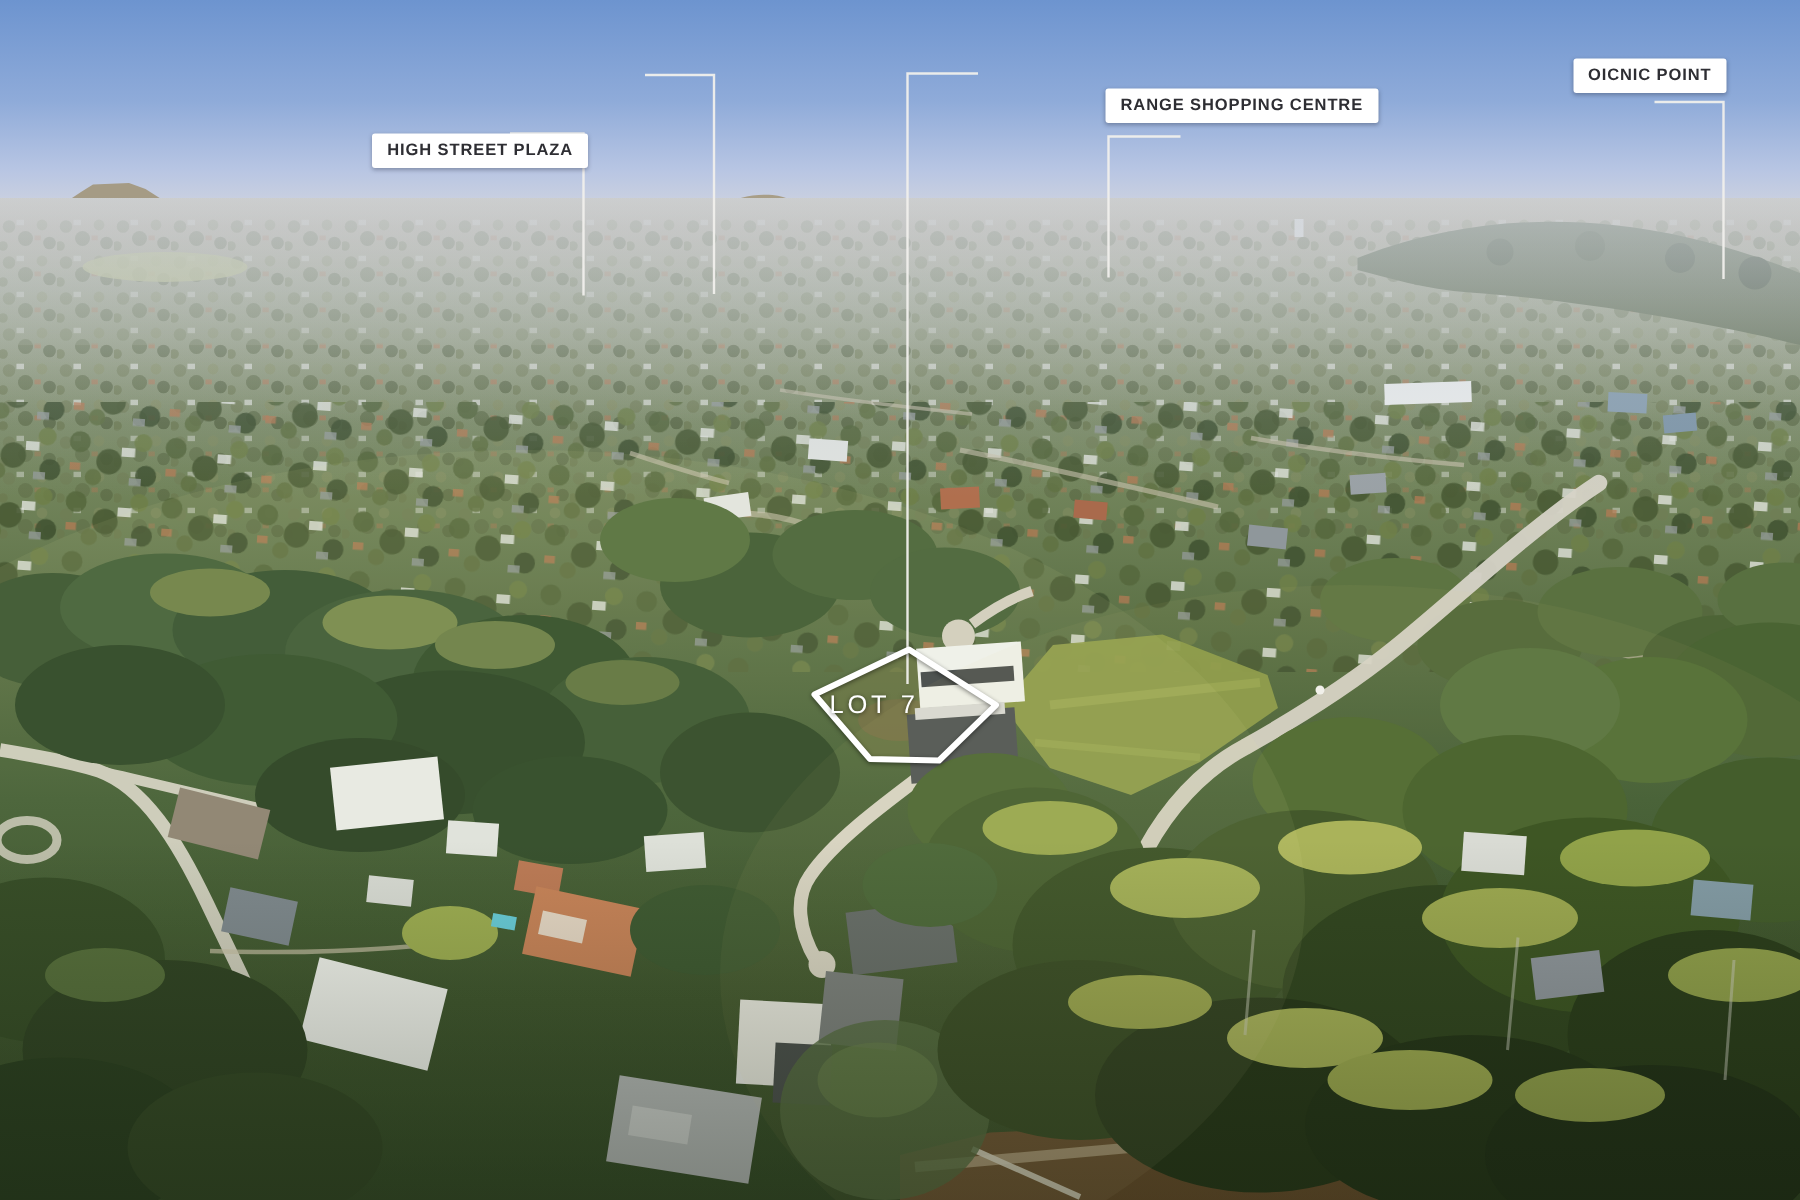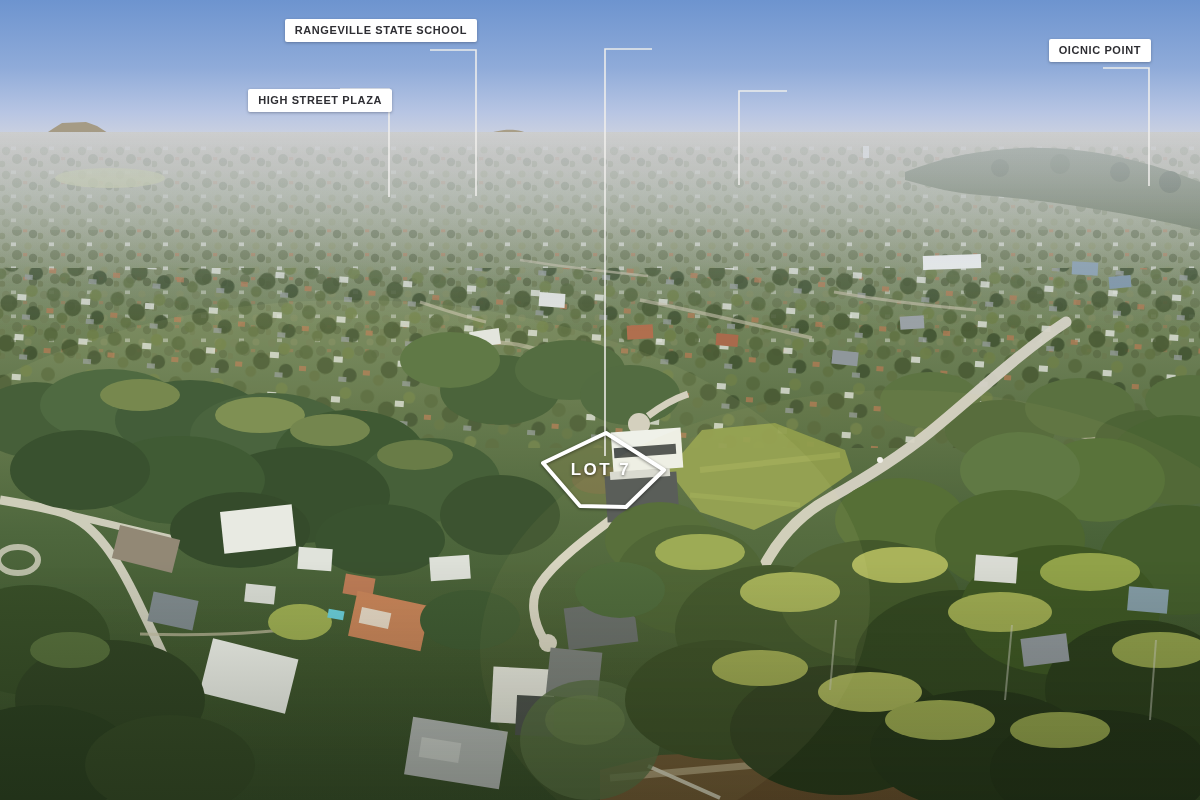--- a/index.html
+++ b/index.html
@@ -15,22 +15,22 @@
     font-size:11px;font-weight:bold;letter-spacing:.6px;line-height:13px;
     padding:5px 10px;border-radius:2px;white-space:nowrap;text-align:center;
     box-shadow:0 1px 3px rgba(30,35,55,.35);
   }
   .c-school{right:723px;top:19px;}
   .c-plaza{right:808px;top:59px;margin-top:30px;}
   .c-cooloola{left:601px;top:20px;}
   .c-shopping{left:737px;top:59px;}
   .c-oicnic{right:49px;top:39px;text-align:center;}
   .lot-label{
-    position:absolute;left:553px;top:460px;width:96px;text-align:center;
-    color:var(--lot-text,#ffffff);font-size:17px;font-weight:bold;letter-spacing:2.5px;
+    position:absolute;left:553px;top:460px;width:96px;
+    color:var(--lot-text,#ffffff);font-size:17px;font-weight:normal;letter-spacing:2.5px;
     text-shadow:0 1px 3px rgba(0,0,0,.55);
   }
   .leader{stroke:var(--leader-line,#f0efec);stroke-width:1.6;fill:none;opacity:.95;}
   .lotline{
     stroke:var(--lot-outline,#ffffff);stroke-width:4;stroke-linejoin:round;fill:none;
     filter:drop-shadow(0 1px 1.5px rgba(0,0,0,.45));
   }
 </style>
 </head>
 <body>
@@ -292,18 +292,18 @@
     <g>
       <polyline class="leader" points="430,50 476,50 476,196"></polyline>
       <polyline class="leader" points="340,89 389,89 389,197"></polyline>
       <polyline class="leader" points="652,49 605,49 605,456"></polyline>
       <polyline class="leader" points="787,91 739,91 739,185"></polyline>
       <polyline class="leader" points="1103,68 1149,68 1149,186"></polyline>
       <polygon class="lotline" points="543,463 606,433 664,470 626,507 580,506"></polygon>
     </g>
   </svg>
 
-  <div class="callout c-school">RANGEVILLE STATE SCHOOL</div>
   <div class="callout c-plaza">HIGH STREET PLAZA</div>
+  <div class="callout c-shopping">RANGE SHOPPING CENTRE</div>
   <div class="callout c-oicnic">OICNIC POINT</div>
   <div class="lot-label">LOT 7</div>
 
 </div>
 
 </body></html>

